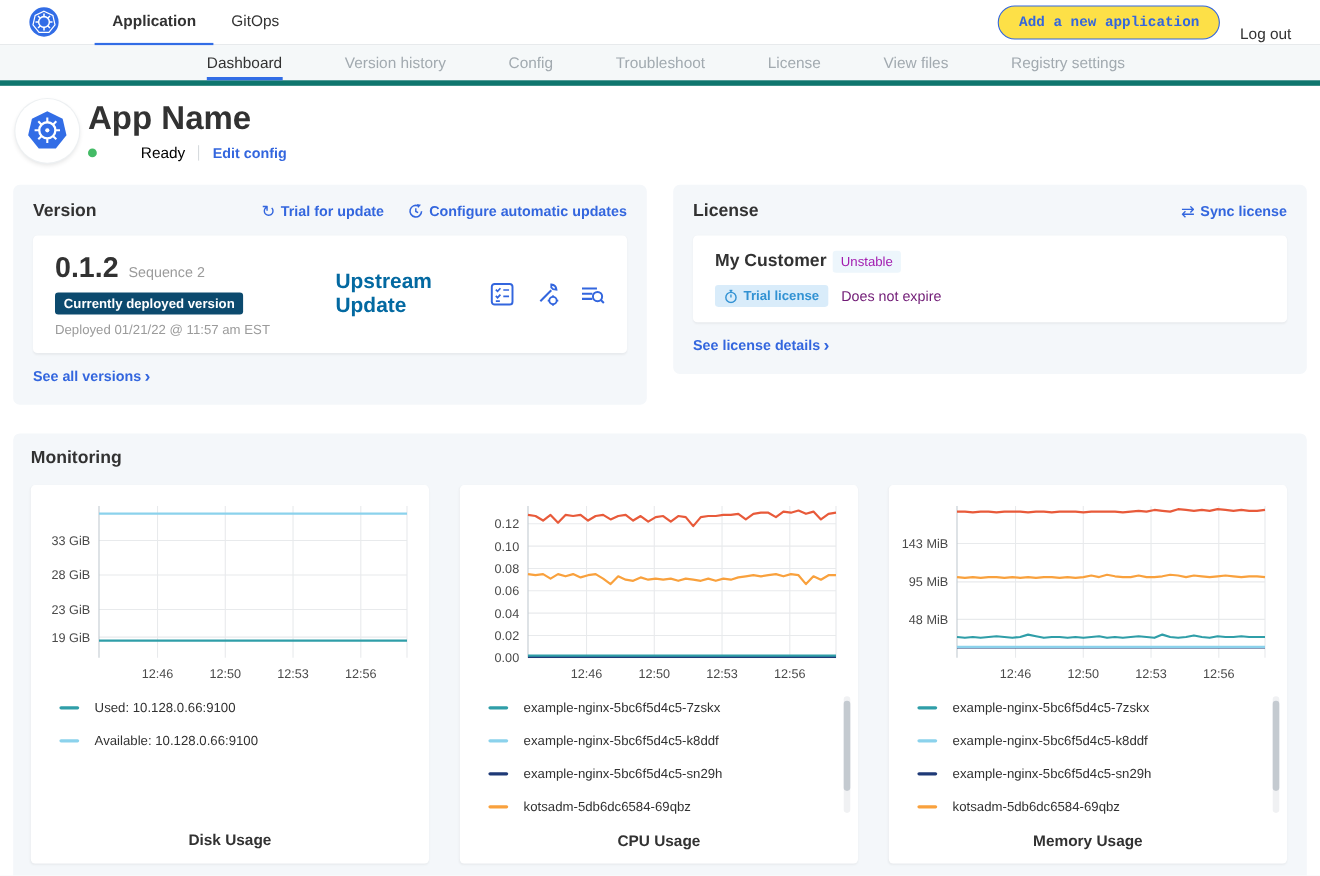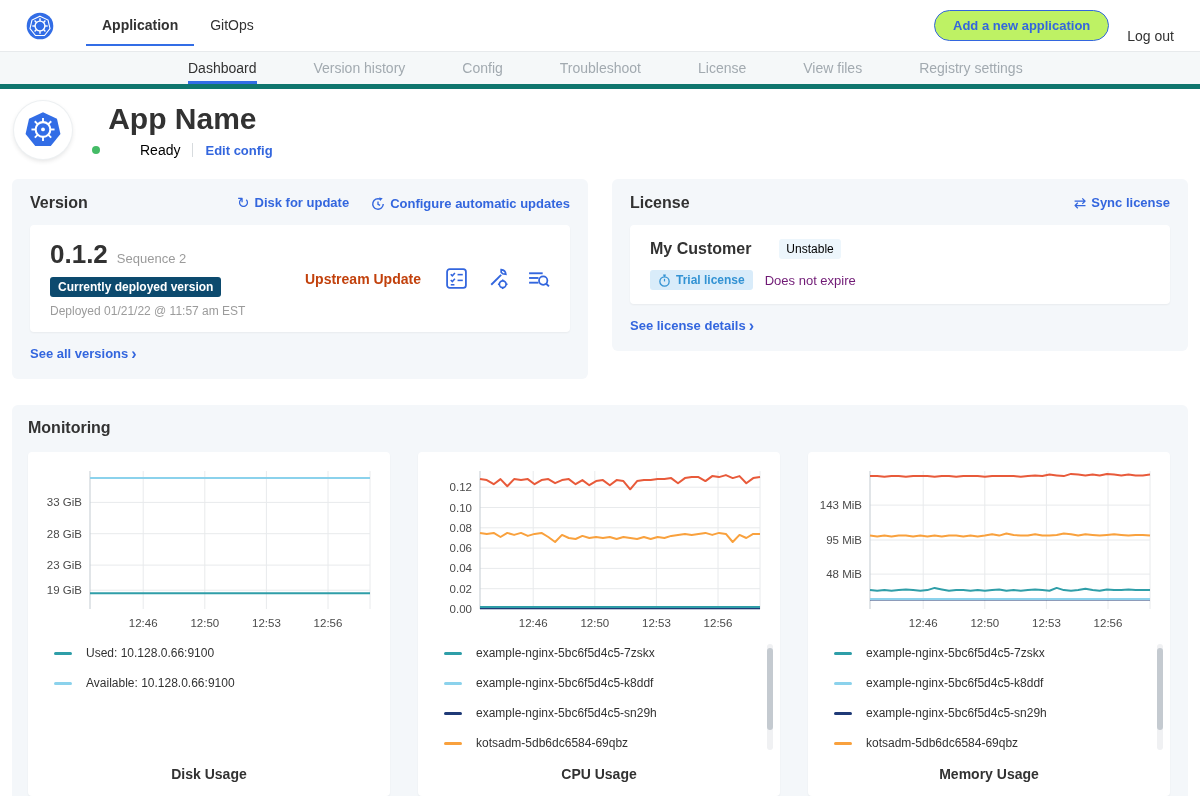--- a/index.html
+++ b/index.html
@@ -6,51 +6,51 @@
   html,body { margin:0; padding:0; }
   body {
     width:1200px; height:796px; background:#ffffff;
     font-family:"Liberation Sans", sans-serif; color:#323232;
     -webkit-font-smoothing:antialiased;
   }
   a { text-decoration:none; cursor:pointer; }
 
   
   .topnav {
-    height:52px; display:flex; align-items:center;
+    height:41px; display:flex; align-items:center;
     padding:0 26px; border-bottom:1px solid #e7eaec; background:#fff;
   }
   .topnav .logo { width:28px; height:28px; margin-right:32px; display:flex; }
   .top-tabs { display:flex; height:41px; }
   .top-tab {
     display:flex; align-items:center; padding:0 16px; font-size:14px;
     color:#323232; cursor:pointer; border-bottom:2px solid transparent;
   }
   .top-tab.active { border-bottom-color:#326de6; font-weight:bold; }
   .top-right { margin-left:auto; display:flex; align-items:center; gap:18px; }
   .add-btn {
-    background:#bef264; border:1px solid #3366de; color:#3366de;
-    font-family:Liberation Sans, sans-serif; font-size:13px; font-weight:bold;
+    background:#fde047; border:1px solid #3366de; color:#3366de;
+    font-family:Liberation Mono, monospace; font-size:13px; font-weight:bold;
     border-radius:17px; padding:7px 18px; cursor:pointer;
   }
   .logout { font-size:14px; color:#323232;margin-top:20px; }
 
   
   .subnav {
     height:37px; background:#f5f8f9; border-bottom:5px solid #0f766e;
     display:flex; align-items:stretch; padding-left:188px; gap:57px;
   }
   .sub-tab {
     display:flex; align-items:center; font-size:14px; color:#a2aab0;
     cursor:pointer; border-bottom:3px solid transparent; padding-top:2px;
   }
   .sub-tab.active { color:#323232; border-bottom-color:#326de6; }
 
   
-  .app-header { display:flex; align-items:center; gap:20px; padding:12px 26px 20px 14px;text-align:center; }
+  .app-header { display:flex; align-items:center; gap:8px; padding:12px 26px 20px 14px; }
   .avatar {
     width:58px; height:58px; border-radius:50%; background:#fff;
     box-shadow:0 0 0 1px #edf0f2, 0 2px 5px rgba(0,0,0,.12);
     display:flex; align-items:center; justify-content:center;
   }
   .app-title { font-size:30px; font-weight:bold; margin:0; line-height:1.1; }
   .status-row { display:flex; align-items:center; gap:8px; margin-top:7px; }
   .status-dot { width:8px; height:8px; border-radius:50%; background:#44bb66; }
   .status-text { font-size:14px; color:#000000;margin-left:32px; }
   .v-div { width:1px; height:14px; background:#d7dbde; margin:0 4px; }
@@ -74,29 +74,29 @@
   .version-inner { display:flex; align-items:center; }
   .ver-left { width:255px; }
   .ver-num-row { display:flex; align-items:baseline; gap:9px; }
   .ver-num { font-size:26px; font-weight:bold; }
   .ver-seq { font-size:13px; color:#9b9b9b; }
   .green-badge {
     display:inline-block; background:#0c4a6e; color:#fff; font-size:12px;
     font-weight:bold; padding:3px 8px; border-radius:3px; margin:7px 0 7px;
   }
   .deployed { font-size:12px; color:#9b9b9b; }
-  .upstream { flex:1; font-size:14px; font-weight:bold; color:#c2410c; }
+  .upstream { flex:1; font-size:19px; font-weight:bold; color:#0369a1; }
   .ver-icons { display:flex; gap:18px; align-items:center; }
   .ver-icons span { display:flex; cursor:pointer; }
   .see-link { display:inline-block; margin-top:13px; }
 
-  .license-name-row { display:flex; align-items:center; gap:28px; }
+  .license-name-row { display:flex; align-items:center; gap:6px; }
   .license-name { font-size:16px; font-weight:bold; }
   .unstable-badge {
-    background:#edf6fc; color:#000000; font-size:12px; padding:3px 7px; border-radius:3px;
+    background:#edf6fc; color:#a21caf; font-size:12px; padding:3px 7px; border-radius:3px;
   }
   .license-row2 { display:flex; align-items:center; gap:12px; margin-top:11px; }
   .trial-badge {
     background:#d9ecfa; color:#3292d3; font-size:12px; font-weight:bold;
     padding:3px 8px; border-radius:3px; display:flex; align-items:center; gap:5px;
   }
   .no-expire { font-size:13px; color:#701a75; }
 
   
   .monitoring { background:#f4f7fa; border-radius:6px; padding:14px 16px 18px; }
@@ -193,21 +193,21 @@
   </div>
 </section>
 
 <main class="main-wrap">
 
   <div class="cards-row">
     <div class="card">
       <div class="card-head">
         <h2>Version</h2>
         <div class="card-links">
-          <a class="link"><span class="icon-glyph">↻</span><span>Disk for update</span></a>
+          <a class="link"><span class="icon-glyph">↻</span><span>Trial for update</span></a>
           <a class="link"><span class="icon-glyph">
              <svg viewBox="0 0 16 16" width="14" height="14" style="vertical-align:-2px">
                <path d="M14 8 A6 6 0 1 1 10.5 2.5" fill="none" stroke="#3366de" stroke-width="1.6"></path>
                <polygon points="9.2,0.6 13.4,1.4 10.4,4.6" fill="#3366de"></polygon>
                <polyline points="8,5 8,8.3 10.4,9.6" fill="none" stroke="#3366de" stroke-width="1.5"></polyline>
              </svg></span><span>Configure automatic updates</span></a>
         </div>
       </div>
       <div class="inner-card version-inner">
         <div class="ver-left">

